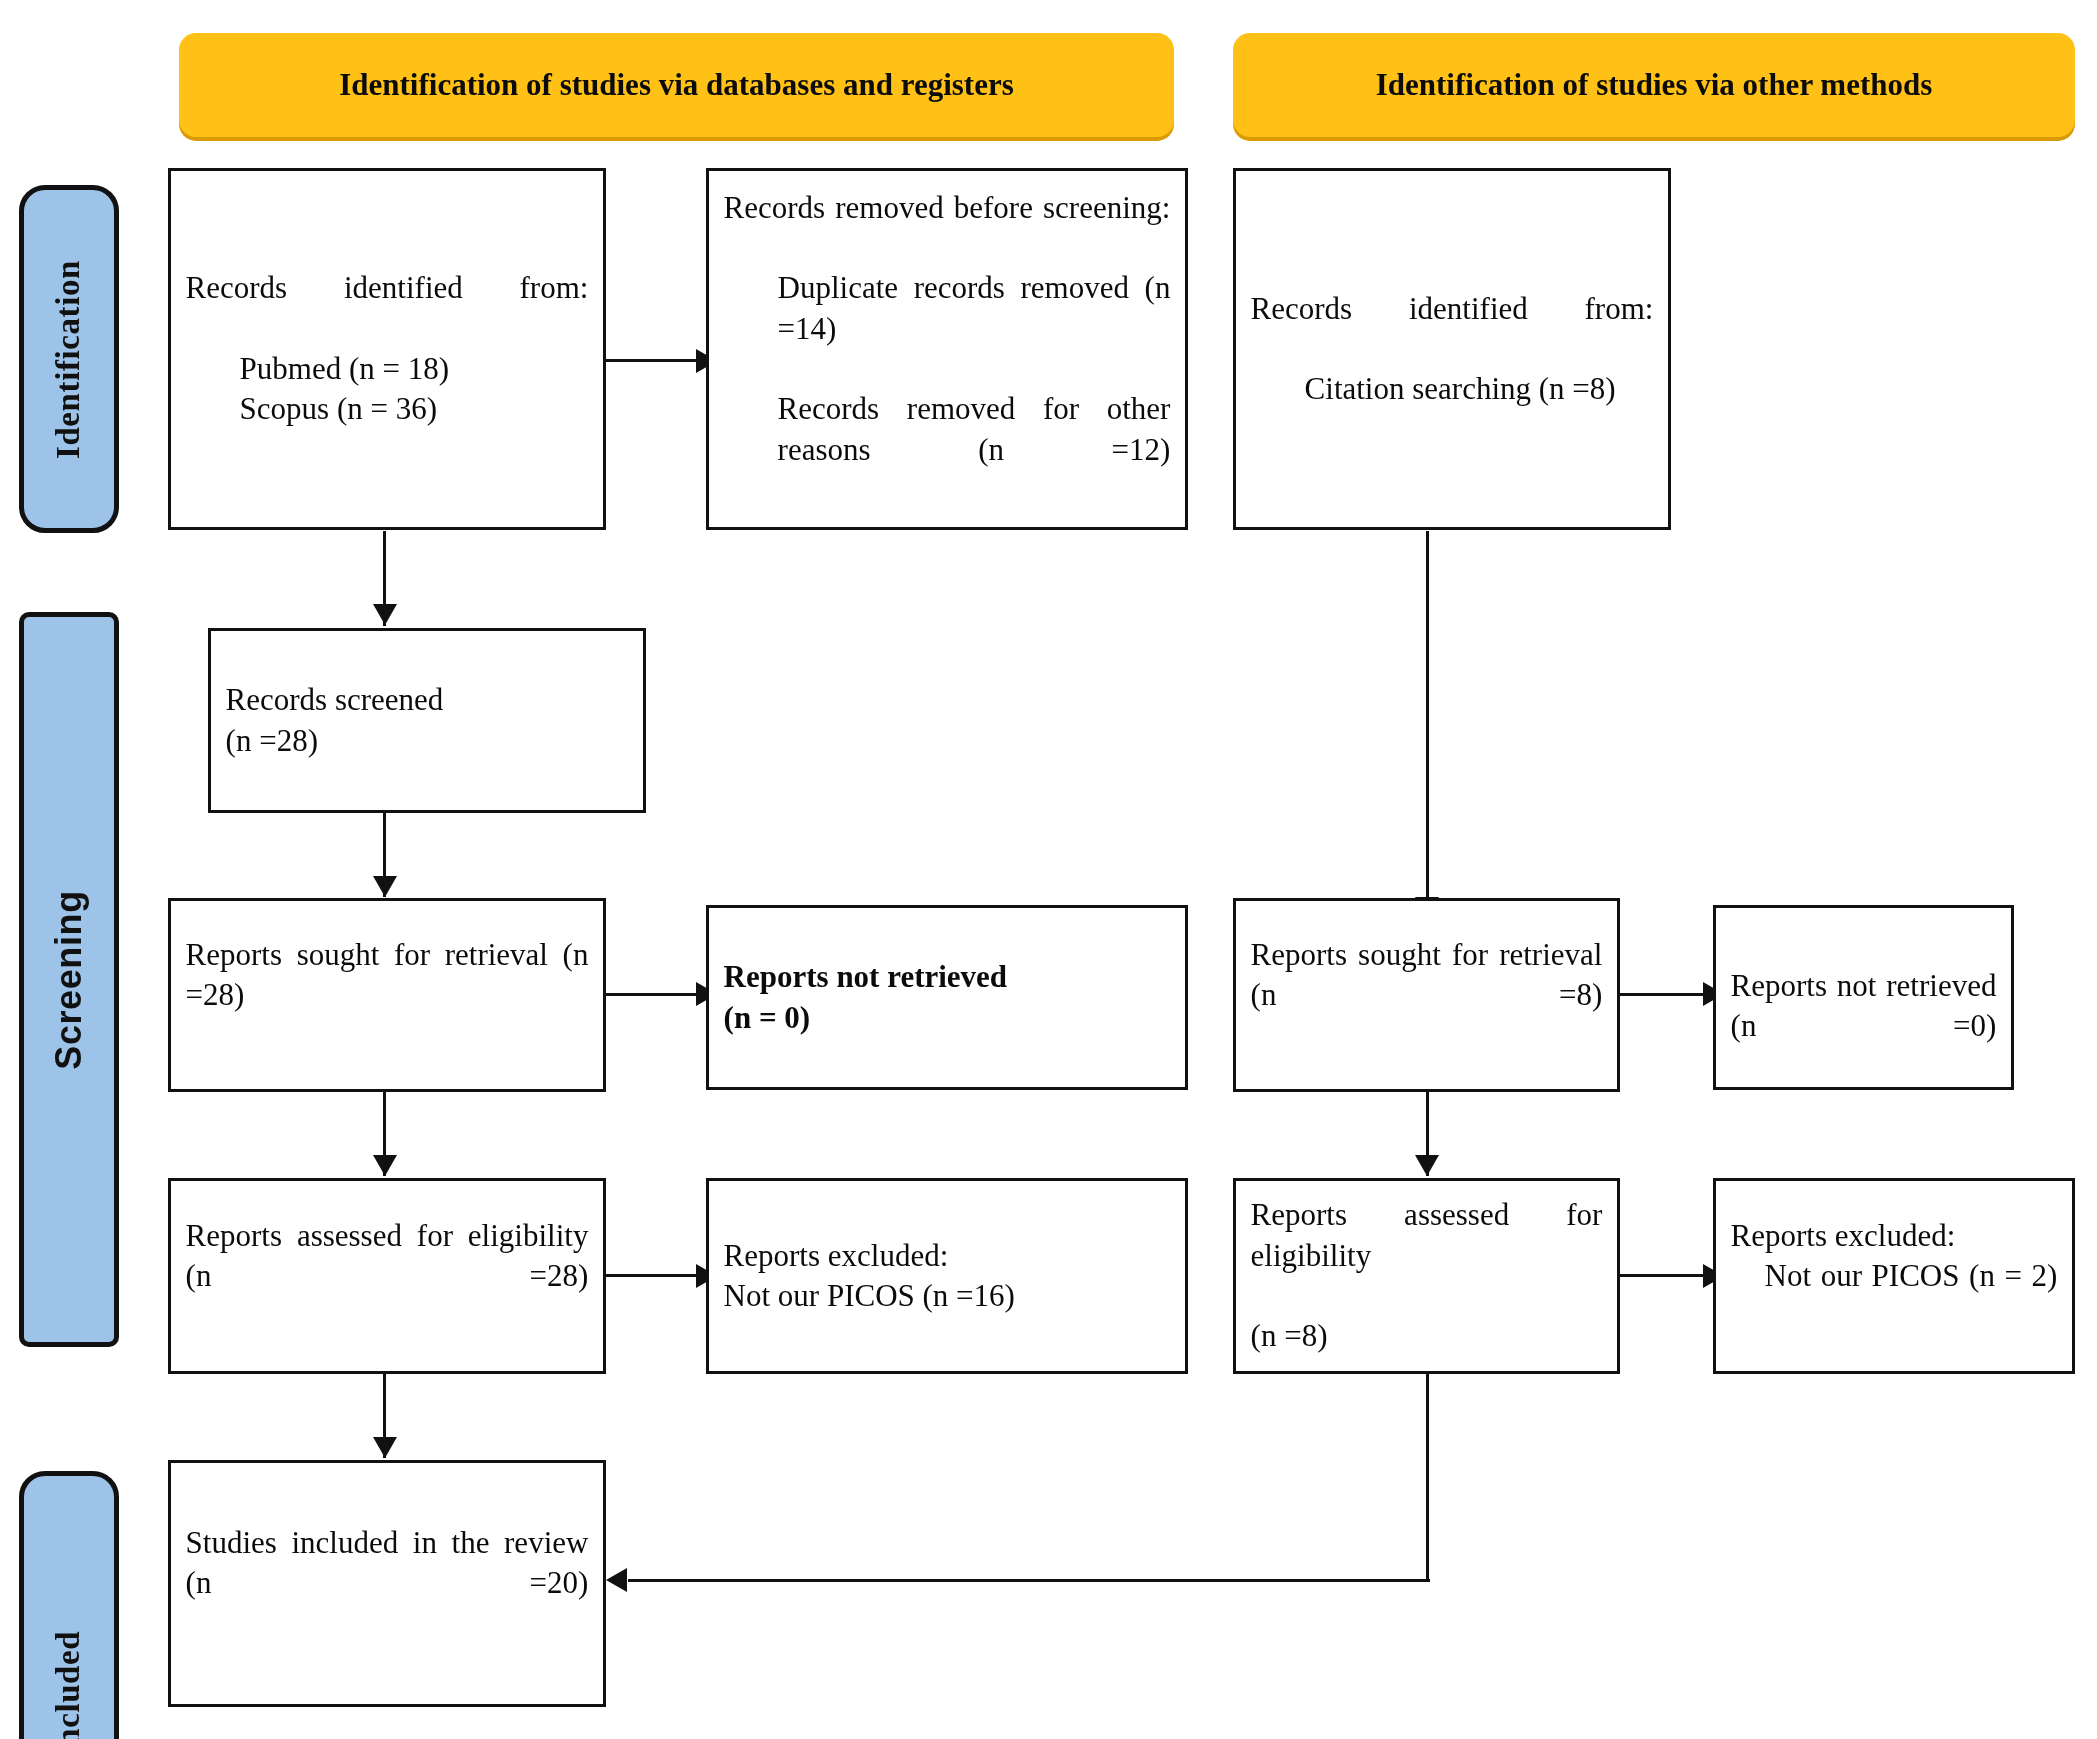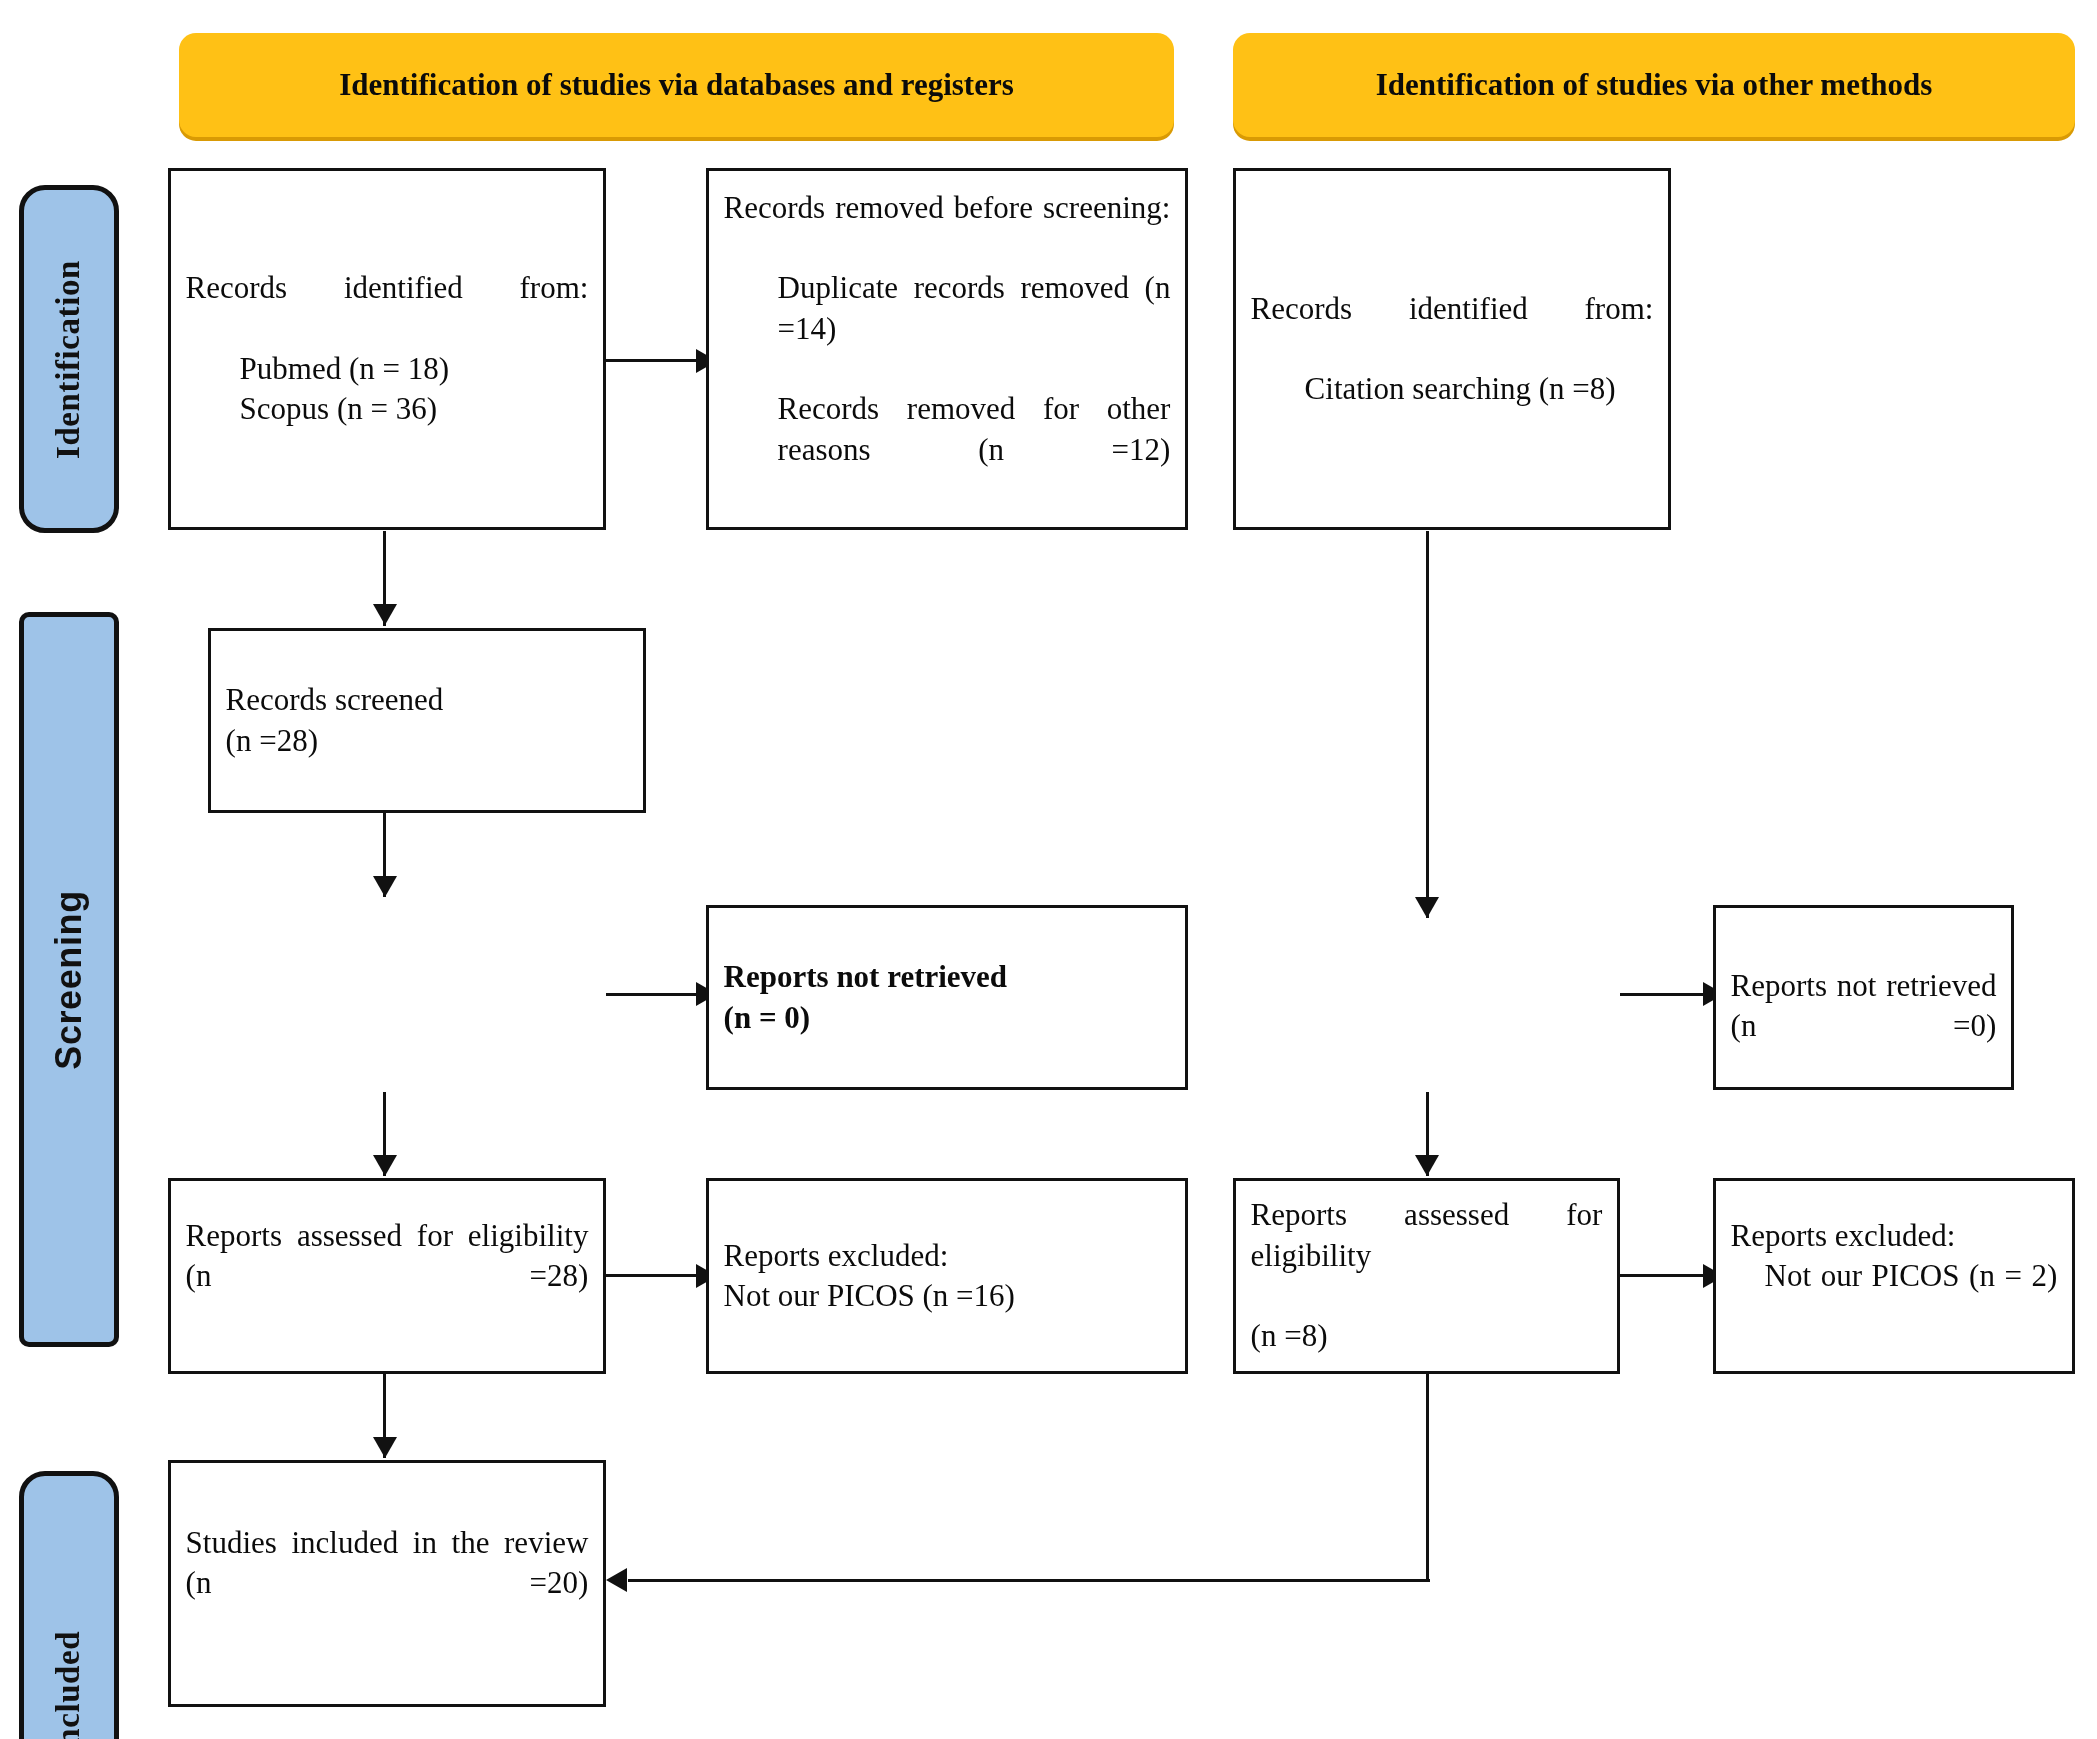--- a/index.html
+++ b/index.html
@@ -154,31 +154,41 @@
       <p>(n =28)</p>
     </div>
   </div>
 
   <div class="vline" style="left:1426px;top:531px;height:387px;"></div>
   <div class="arrow-down" style="left:1415px;top:897px;"></div>
 
   <div class="vline" style="left:383px;top:813px;height:84px;"></div>
   <div class="arrow-down" style="left:373px;top:876px;"></div>
 
+  <div class="pbox" style="left:168px;top:898px;width:438px;height:194px;">
+    <div class="inner">
+      <p class="just">Reports sought for retrieval (n =28)</p>
+    </div>
+  </div>
 
   <div class="hline" style="left:606px;top:993px;width:97px;"></div>
   <div class="arrow-right" style="left:696px;top:982px;"></div>
 
   <div class="pbox" style="left:706px;top:905px;width:482px;height:185px;font-weight:bold;">
     <div class="inner">
       <p>Reports not retrieved</p>
       <p>(n = 0)</p>
     </div>
   </div>
 
+  <div class="pbox" style="left:1233px;top:898px;width:387px;height:194px;">
+    <div class="inner">
+      <p class="just">Reports sought for retrieval (n =8)</p>
+    </div>
+  </div>
 
   <div class="hline" style="left:1620px;top:993px;width:90px;"></div>
   <div class="arrow-right" style="left:1703px;top:982px;"></div>
 
   <div class="pbox" style="left:1713px;top:905px;width:301px;height:185px;align-items:flex-end;">
     <div class="inner">
       <p class="just">Reports not retrieved (n =0)</p>
     </div>
   </div>
 

